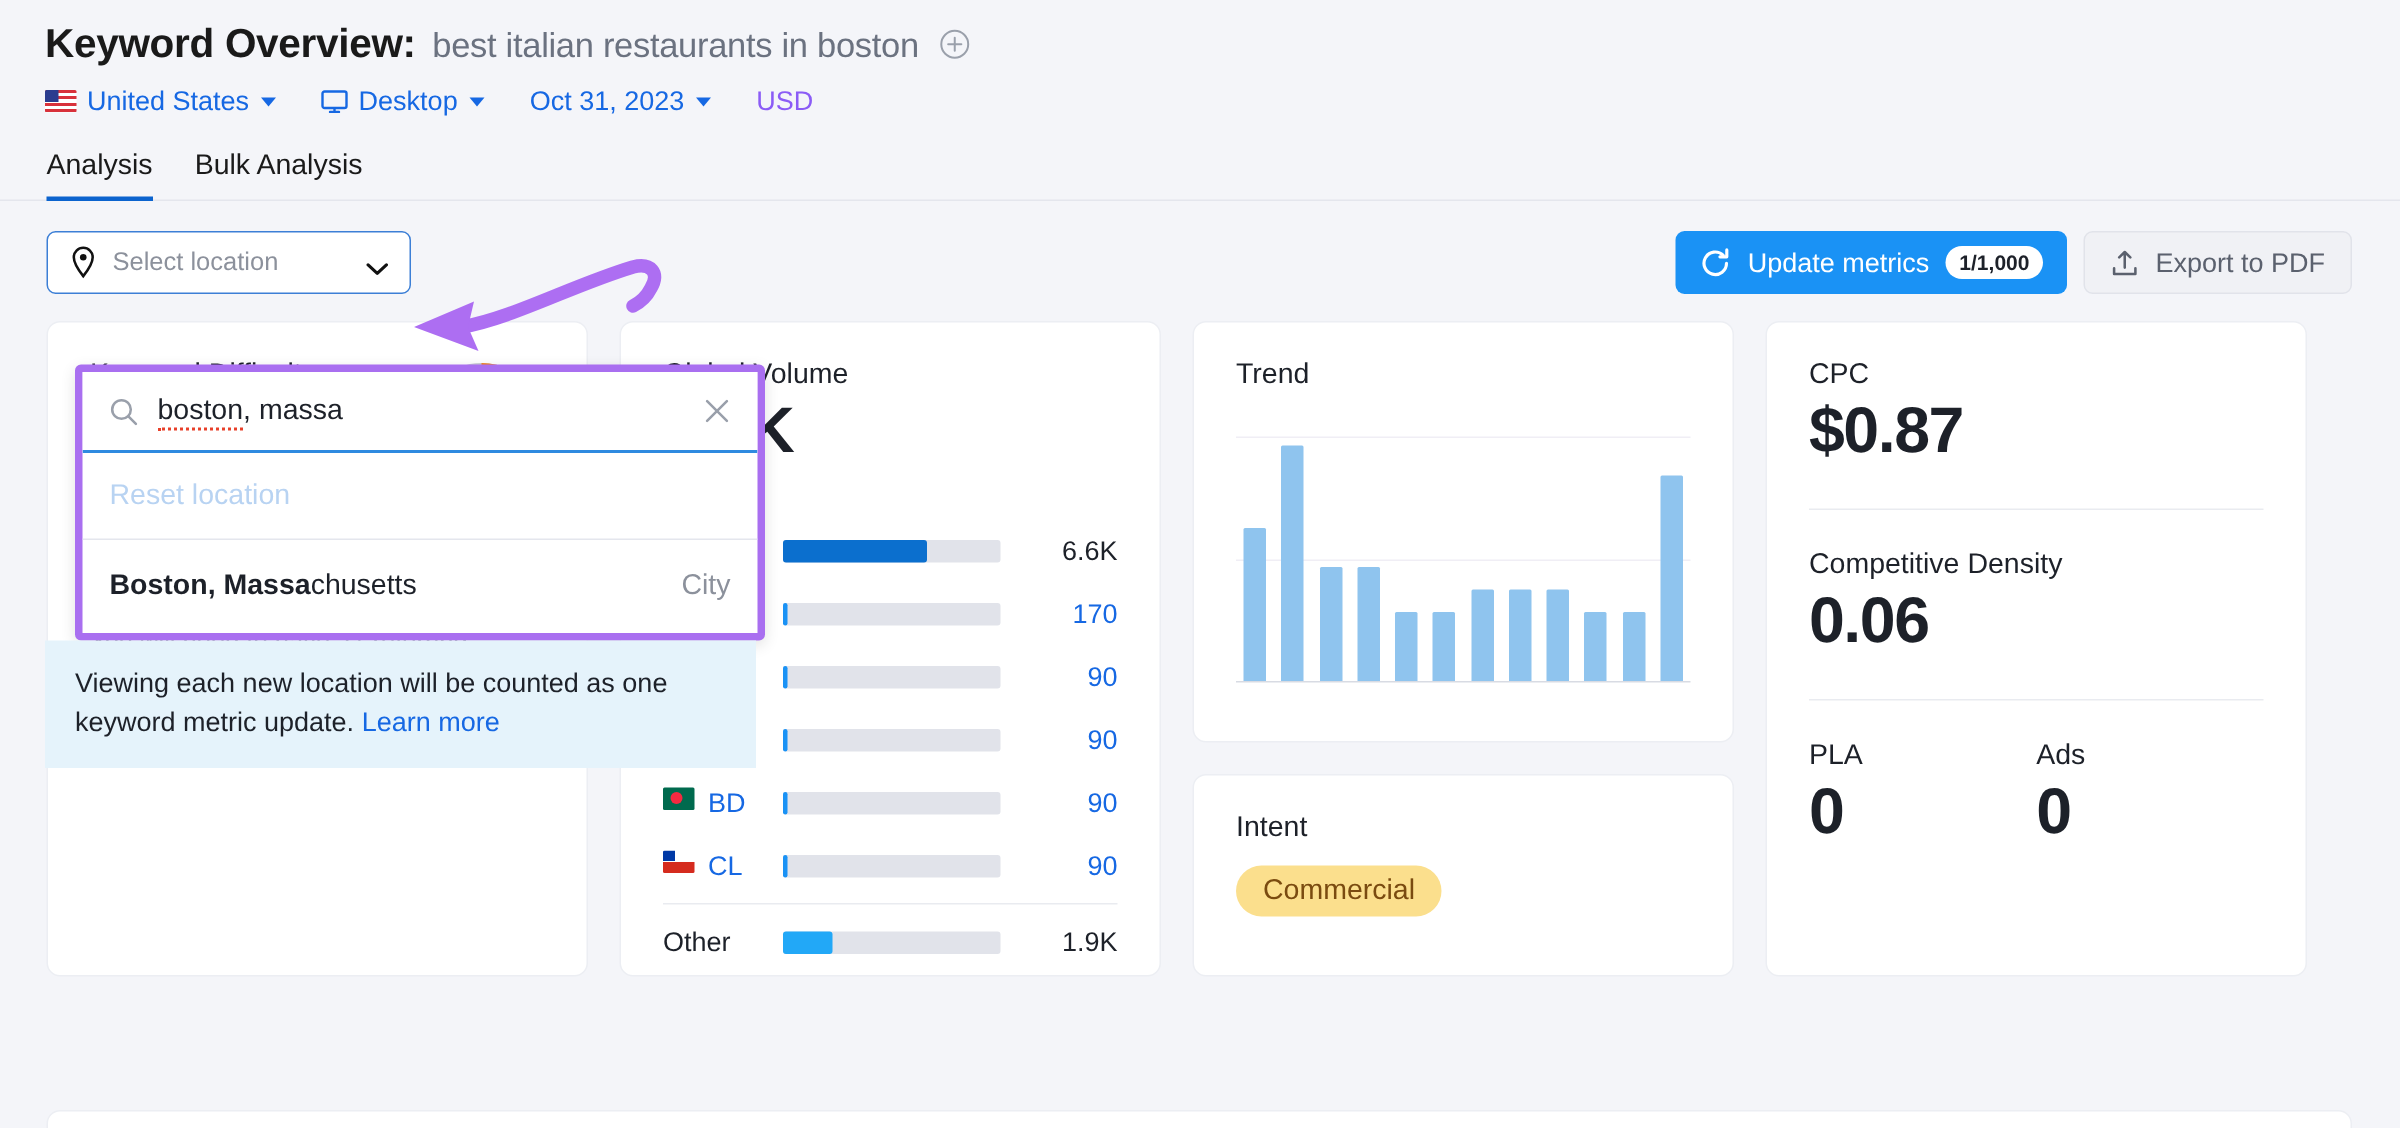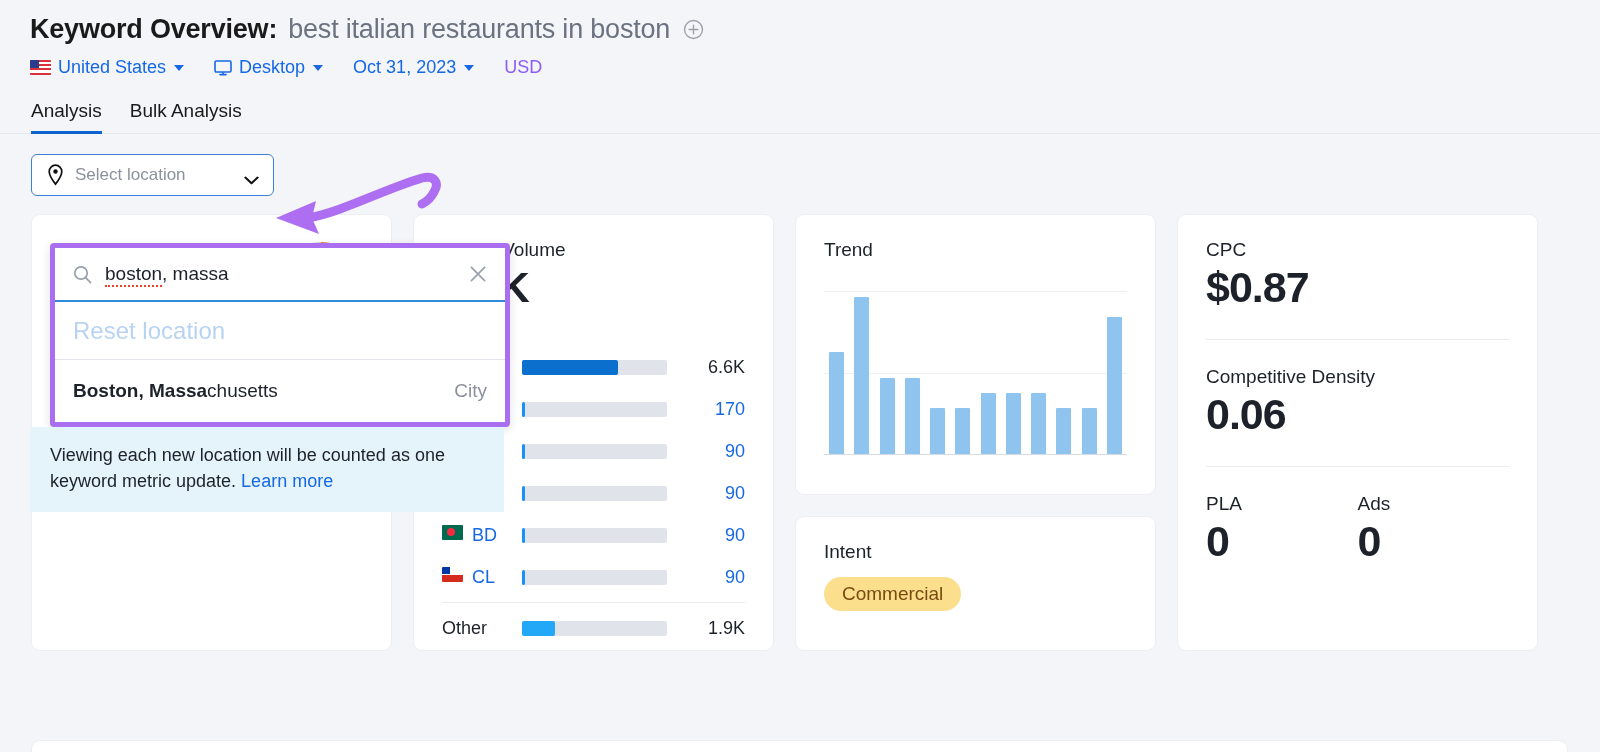--- a/index.html
+++ b/index.html
@@ -9,21 +9,21 @@
     font-family: "Liberation Sans", sans-serif;
     color: #1d2129;
     overflow: hidden;
   }
   .page { position: relative; width: 1600px; height: 620px; }
 
   
   .header { padding: 14px 0 0 30px; }
   .title-row { display: flex; align-items: baseline; gap: 11px; }
   .title-main { font-size: 27px; font-weight: bold; letter-spacing: -.2px; color: #1a1a1a; }
-  .title-kw { font-size: 27px; color: #6b7280; font-weight: normal; letter-spacing: -.2px; }
+  .title-kw { font-size: 23px; color: #6b7280; font-weight: normal; letter-spacing: -.2px; }
   .plus-icon { width: 21px; height: 21px; flex: none; align-self: center; margin-left: 2px; }
 
   .meta-row { display: flex; align-items: center; gap: 0; margin-top: 12px; }
   .meta-item { display: flex; align-items: center; gap: 7px; color: #1668e3; font-size: 18px; margin-right: 30px; cursor: pointer; }
   .meta-item.plain { color: #8b5cf6; cursor: default; margin-right: 0; }
   .flag-us { width: 21px; height: 15px; border-radius: 1px; position: relative; overflow: hidden;
     background: repeating-linear-gradient(to bottom, #d8313b 0 2.1px, #fff 2.1px 4.2px); flex: none; }
   .flag-us::before { content:""; position:absolute; left:0; top:0; width:9px; height:8px; background:#2a3c8f; }
   .caret { width: 0; height: 0; border-left: 5px solid transparent; border-right: 5px solid transparent;
     border-top: 6px solid currentColor; margin-left: 1px; }
@@ -114,21 +114,21 @@
   .dd-wrap { position: absolute; left: 26px; top: 243px; width: 484px; z-index: 40; }
   .dd-panel { background: #fff; border: 5px solid #a96ff0; border-radius: 4px; overflow: hidden;
               box-shadow: 0 3px 10px rgba(0,0,0,.12); margin-left: 24px; }
   .dd-search { display: flex; align-items: center; gap: 13px; height: 54px; padding: 0 18px;
     border-bottom: 2px solid #2f8ae0; background: #fff; }
   .search-icon { width: 19px; height: 19px; flex: none; }
   .dd-query { flex: 1; font-size: 19px; color: #1d2129; position: relative; }
   .dd-query .misspell { border-bottom: 2px dotted #e8402a; padding-bottom: 1px; }
   .x-icon { width: 18px; height: 18px; flex: none; cursor: pointer; }
   .dd-reset { height: 58px; display: flex; align-items: center; padding: 0 18px;
-    font-size: 24px; color: #b8d3f2; border-bottom: 1px solid #e4e6ed; cursor: pointer; }
+    font-size: 19px; color: #b8d3f2; border-bottom: 1px solid #e4e6ed; cursor: pointer; }
   .dd-opt { height: 62px; display: flex; align-items: center; justify-content: space-between;
     padding: 0 18px; font-size: 19px; cursor: pointer; }
   .dd-opt .type { color: #8c919c; font-size: 19px; }
   .dd-note { background: #e5f3fb; padding: 15px 20px 18px; font-size: 18px; line-height: 1.45;
     color: #1d2129; width: 474px; margin-left: 4px; }
   .dd-note a { color: #1668e3; text-decoration: none; }
 
   
   .arrow-anno { position: absolute; left: 262px; top: 168px; width: 190px; height: 76px; z-index: 50; }
 </style>
@@ -190,20 +190,41 @@
           </svg>
       </span>
       <span class="loc-placeholder">Select location</span>
       <span class="chev">
         <svg viewBox="0 0 15 9" width="15" height="9">
             <path d="M1.4 1.6l6.1 5.6 6.1-5.6" fill="none" stroke="#111" stroke-width="2.1" stroke-linecap="round" stroke-linejoin="round"></path>
           </svg>
       </span>
     </div>
 
+    <div class="tb-right">
+      <button class="btn-update">
+        <span class="refresh-icon">
+          <svg viewBox="0 0 21 21" width="21" height="21">
+              <path d="M18 10.5a7.5 7.5 0 1 1-2.3-5.4" fill="none" stroke="#fff" stroke-width="2.1" stroke-linecap="round"></path>
+              <path d="M18.2 1.6v4.6h-4.6" fill="none" stroke="#fff" stroke-width="2.1" stroke-linecap="round" stroke-linejoin="round"></path>
+            </svg>
+        </span>
+        <span>Update metrics</span>
+        <span class="badge">1/1,000</span>
+      </button>
+      <button class="btn-export">
+        <span class="upload-icon">
+          <svg viewBox="0 0 19 19" width="19" height="19">
+              <path d="M9.5 12.4V2.2M5.8 5.6l3.7-3.6 3.7 3.6" fill="none" stroke="#5b616e" stroke-width="1.7" stroke-linecap="round" stroke-linejoin="round"></path>
+              <path d="M2.4 12.8v3.8h14.2v-3.8" fill="none" stroke="#5b616e" stroke-width="1.7" stroke-linecap="round" stroke-linejoin="round"></path>
+            </svg>
+        </span>
+        <span>Export to PDF</span>
+      </button>
+    </div>
   </div>
 
   <div class="cards">
 
     <div class="card card-kd">
       <div class="kd-top">
         <div>
           <div class="card-label">Keyword Difficulty</div>
           <div class="big-num">63%</div>
         </div>

